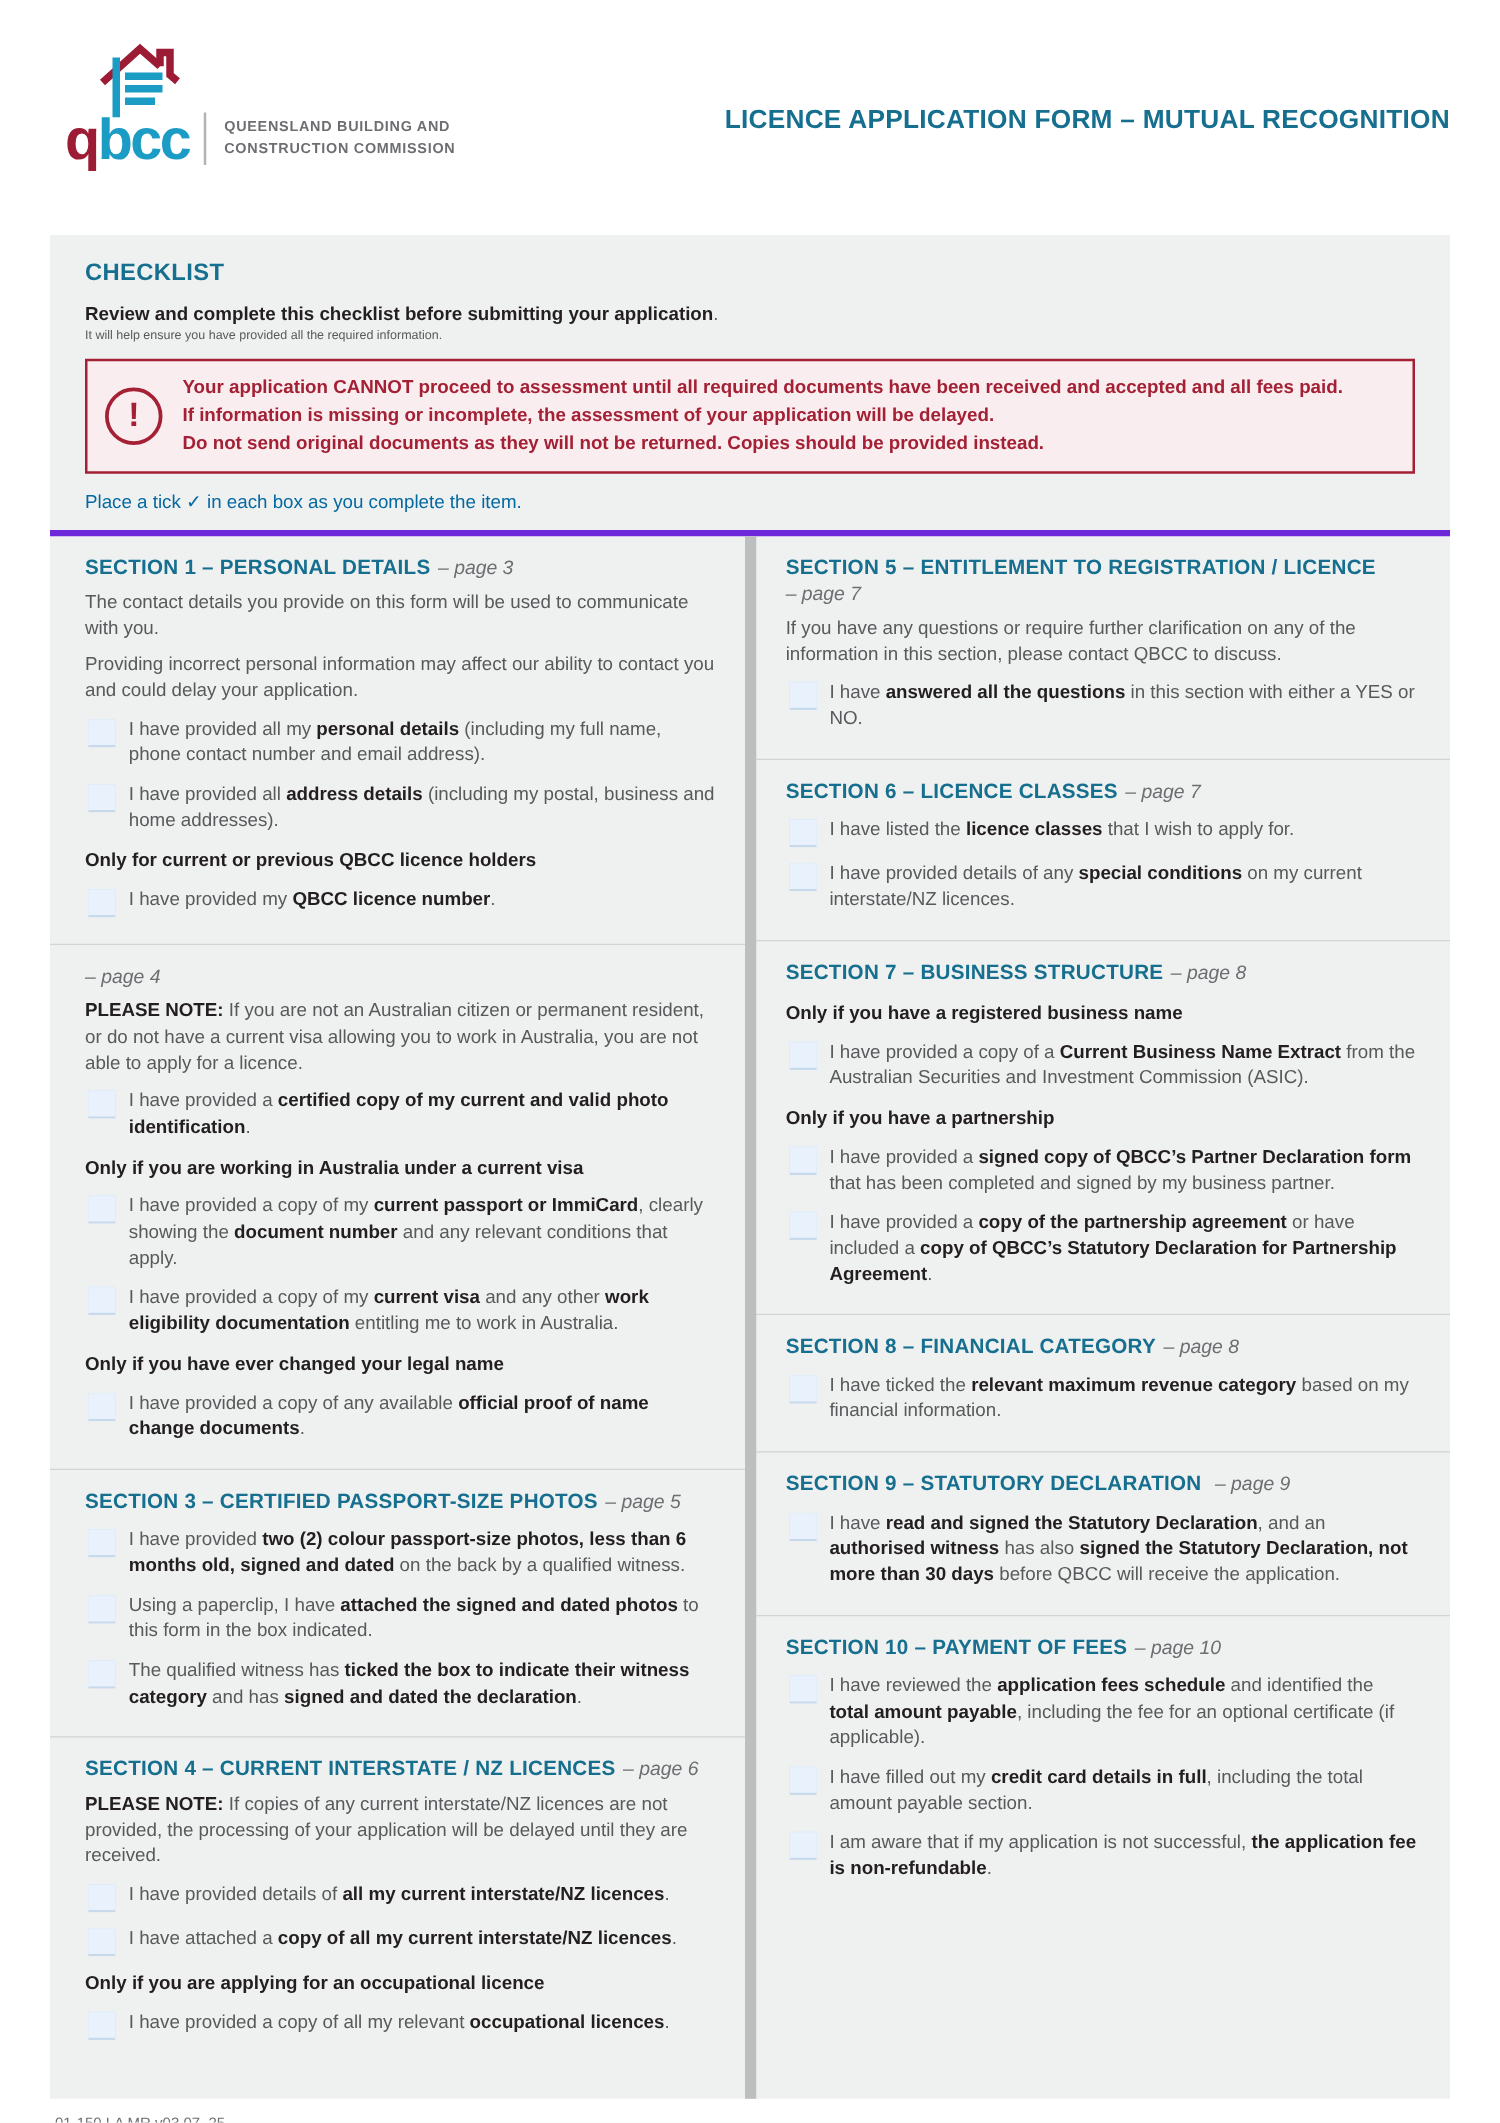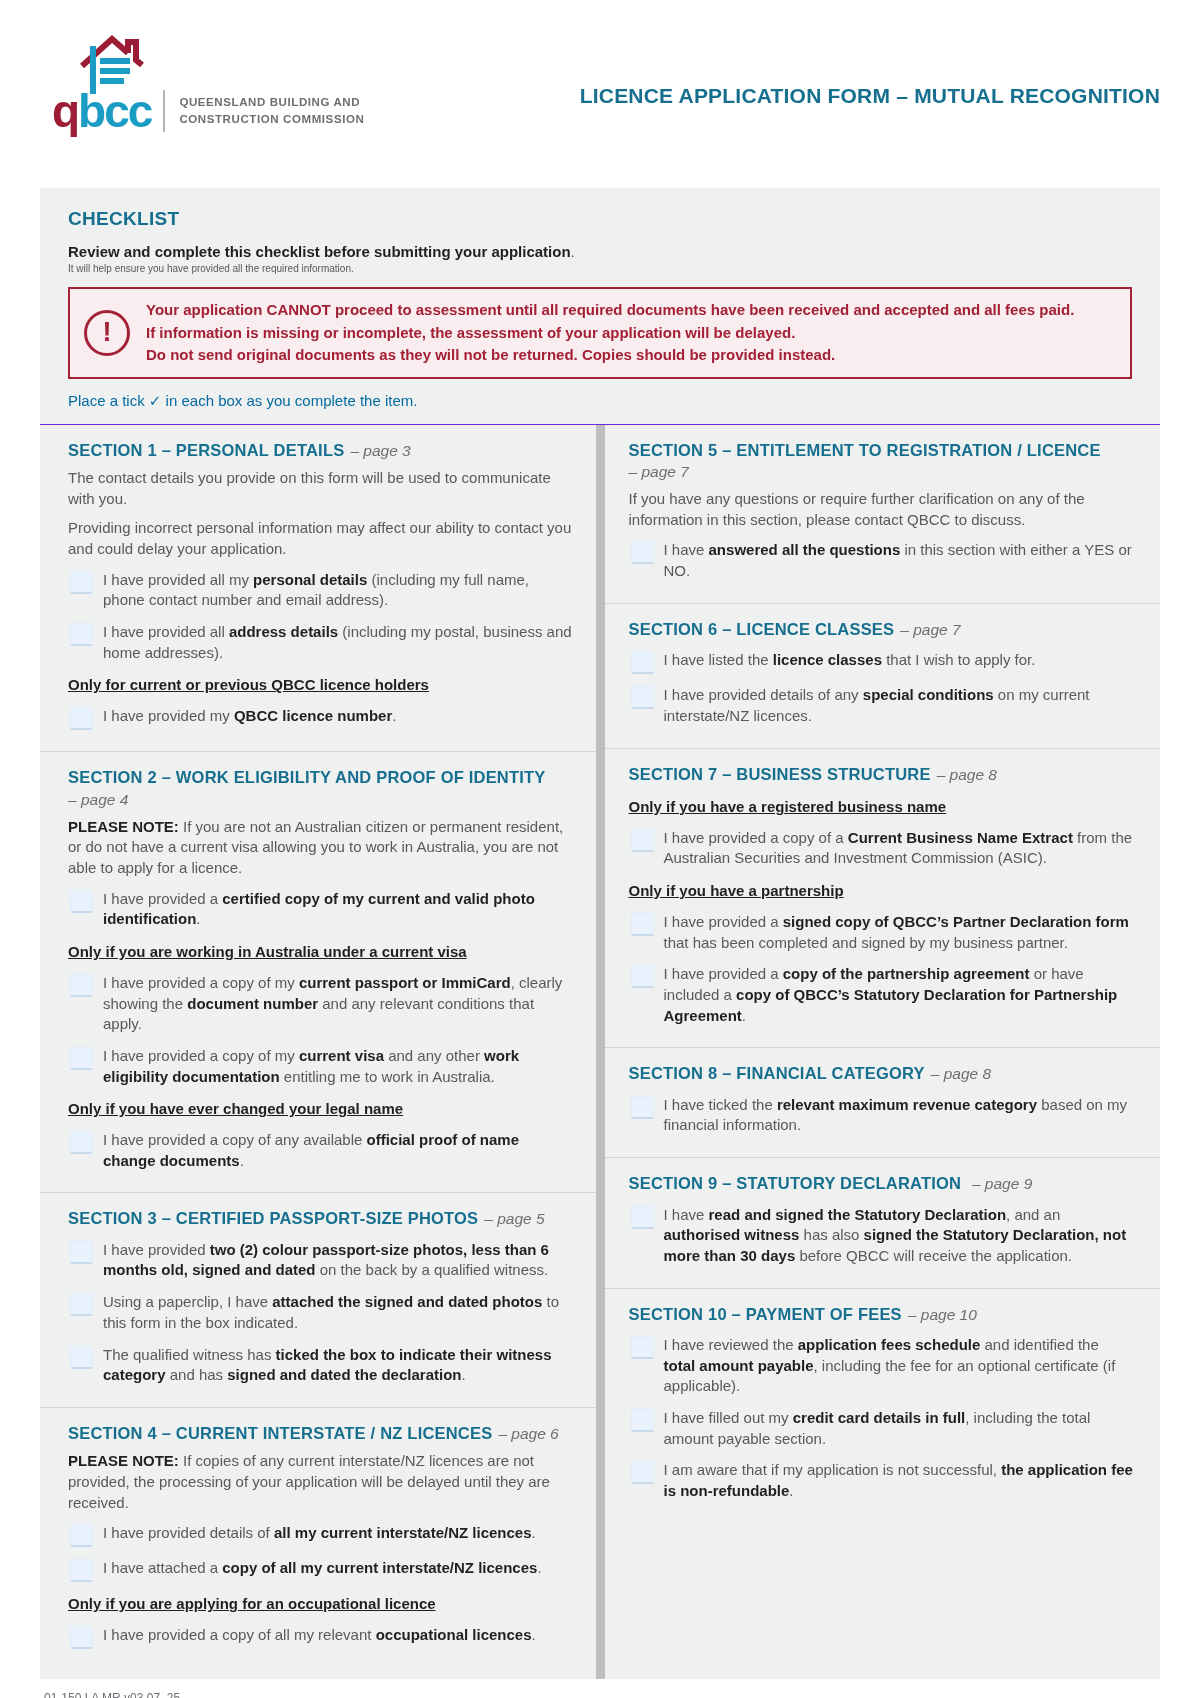--- a/index.html
+++ b/index.html
@@ -15,21 +15,21 @@
   .logo-text { font-size:46px; font-weight:bold; letter-spacing:-2px; line-height:1; }
   .logo-text .lq { color:#9c1c35; }
   .logo-text .lbcc { color:#1b9cc5; }
   .logo-divider { width:2px; height:42px; background:#b1b3b6; margin:0 14px 0 12px; }
   .org-name { font-size:11.5px; font-weight:bold; color:#6d6e71; letter-spacing:.6px; line-height:1.45; }
   .form-title { position:absolute; right:40px; top:84px; font-size:21px; font-weight:bold;
     color:#166f8f; letter-spacing:.2px; }
 
   
   .panel { margin:0 40px; background:#eff0f0; min-height:1491px; display:flex; flex-direction:column; }
-  .panel-head { padding:20px 28px 0 28px; border-bottom:1px solid #6d28d9; }
+  .panel-head { padding:20px 28px 0 28px; border-bottom:5px solid #6d28d9; }
   .chk-heading { color:#166f8f; font-size:19px; font-weight:bold; letter-spacing:.3px; margin-bottom:13px; }
   .intro-main { font-size:15px; color:#58595b; margin-bottom:3px; }
   .intro-sub { font-size:10px; color:#58595b; margin-bottom:13px; }
 
   .warning-box { border:2px solid #a32035; background:#f9edef; display:flex; align-items:center;
     padding:10px 14px; margin-bottom:13px; }
   .warning-icon { flex:0 0 46px; width:46px; height:46px; border:3px solid #a32035; border-radius:50%;
     display:flex; align-items:center; justify-content:center; font-size:27px; font-weight:bold;
     color:#a32035; margin-right:16px; }
   .warning-text { font-size:15px; font-weight:bold; color:#a32035; line-height:1.5; }
@@ -41,21 +41,21 @@
   .col { flex:1 1 0; }
   .col-divider { flex:0 0 9px; background:#bcbec0; }
 
   .section { border-top:1px solid #d1d3d4; padding:15px 22px 10px 28px; }
   .col:first-child .section:first-child, .col-right .section:first-child { border-top:none; }
   .col-right .section { padding:15px 26px 10px 24px; }
   .sec-title { font-size:16.5px; font-weight:bold; color:#166f8f; letter-spacing:.2px; margin-bottom:7px; line-height:1.3; }
   .page-ref { color:#6d6e71; font-style:italic; font-weight:normal; font-size:15.5px; margin-left:6px; letter-spacing:0; }
   .page-ref.nl { display:block; margin-left:0; margin-top:1px; }
   .para { font-size:15px; color:#58595b; line-height:1.38; margin:0 0 9px 0; }
-  .subhead { font-size:15px; font-weight:bold; color:#231f20; line-height:1.38; margin:12px 0 4px 0;text-decoration:underline; }
+  .subhead { font-size:15px; font-weight:bold; color:#231f20; line-height:1.38; margin:12px 0 4px 0; }
   .item { display:flex; margin:10px 0 11px 0; }
   .cb { flex:0 0 23px; width:23px; height:23px; margin:1px 10px 0 2px; background:#e9f2fc;
     border:1px solid #e0ecf9; border-bottom:2px solid #c8d9ec; border-radius:2px; cursor:pointer; }
   .item-text { font-size:15px; color:#58595b; line-height:1.38; }
 
   
   .page-footer { display:flex; justify-content:space-between; align-items:flex-start; margin:12px 42px 0 44px;flex-direction:column; }
   .doc-code { font-size:12px; color:#6d6e71; }
   .page-num { font-size:16px; color:#414042; }
 </style>
@@ -113,21 +113,21 @@
             <span class="cb"></span>
             <div class="item-text"><span>I have provided all </span><b>address details</b><span> (including my postal, business and home addresses).</span></div>
           </div>
           <p class="subhead">Only for current or previous QBCC licence holders</p>
           <div class="item">
             <span class="cb"></span>
             <div class="item-text"><span>I have provided my </span><b>QBCC licence number</b><span>.</span></div>
           </div>
         </section>
         <section class="section">
-          <h3 class="sec-title"><span>SECTION 2 – WORK ELIGIBILITY AND PROOF OF IDENTITY</span><span class="page-ref nl">– page 4</span></h3>
+          <h3 class="sec-title"><span class="page-ref nl">– page 4</span></h3>
           <p class="para"><b>PLEASE NOTE: </b><span>If you are not an Australian citizen or permanent resident, or do not have a current visa allowing you to work in Australia, you are not able to apply for a licence.</span></p>
           <div class="item">
             <span class="cb"></span>
             <div class="item-text"><span>I have provided a </span><b>certified copy of my current and valid photo identification</b><span>.</span></div>
           </div>
           <p class="subhead">Only if you are working in Australia under a current visa</p>
           <div class="item">
             <span class="cb"></span>
             <div class="item-text"><span>I have provided a copy of my </span><b>current passport or ImmiCard</b><span>, clearly showing the </span><b>document number</b><span> and any relevant conditions that apply.</span></div>
           </div>

